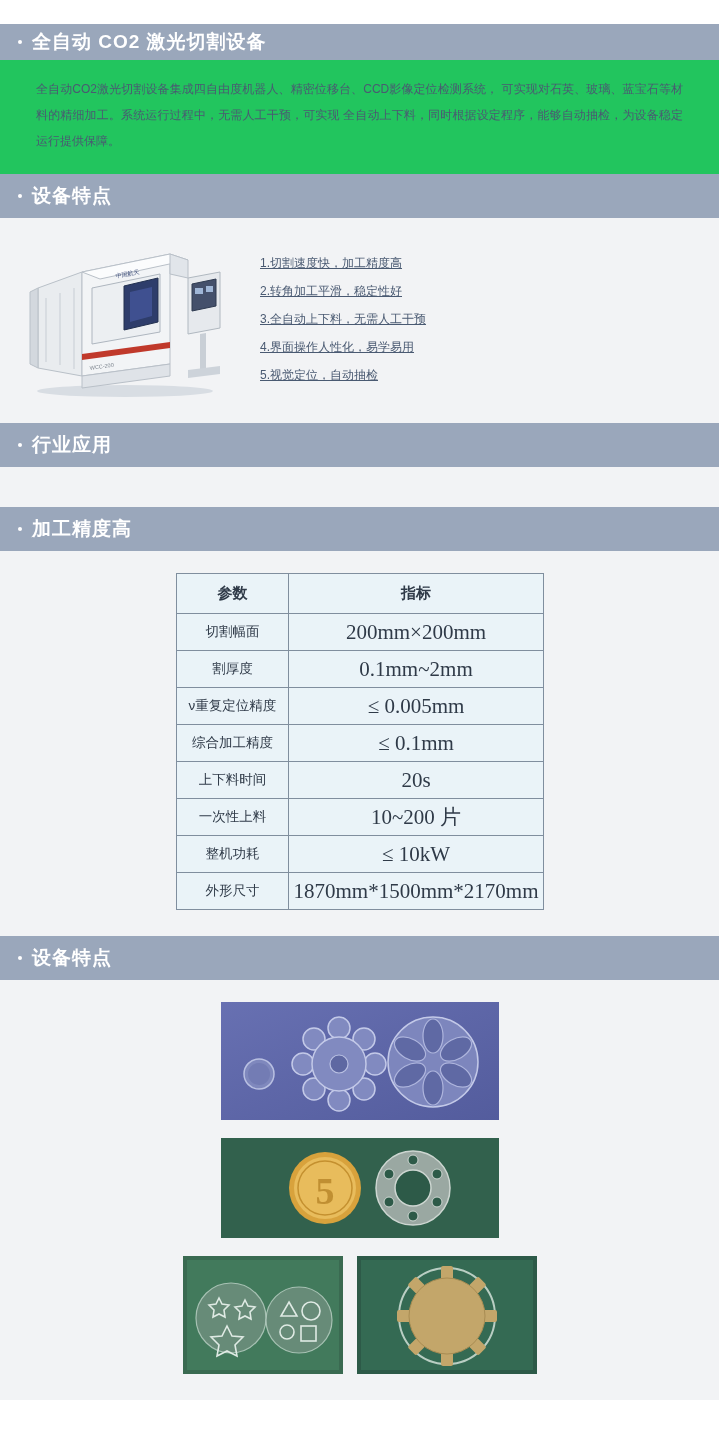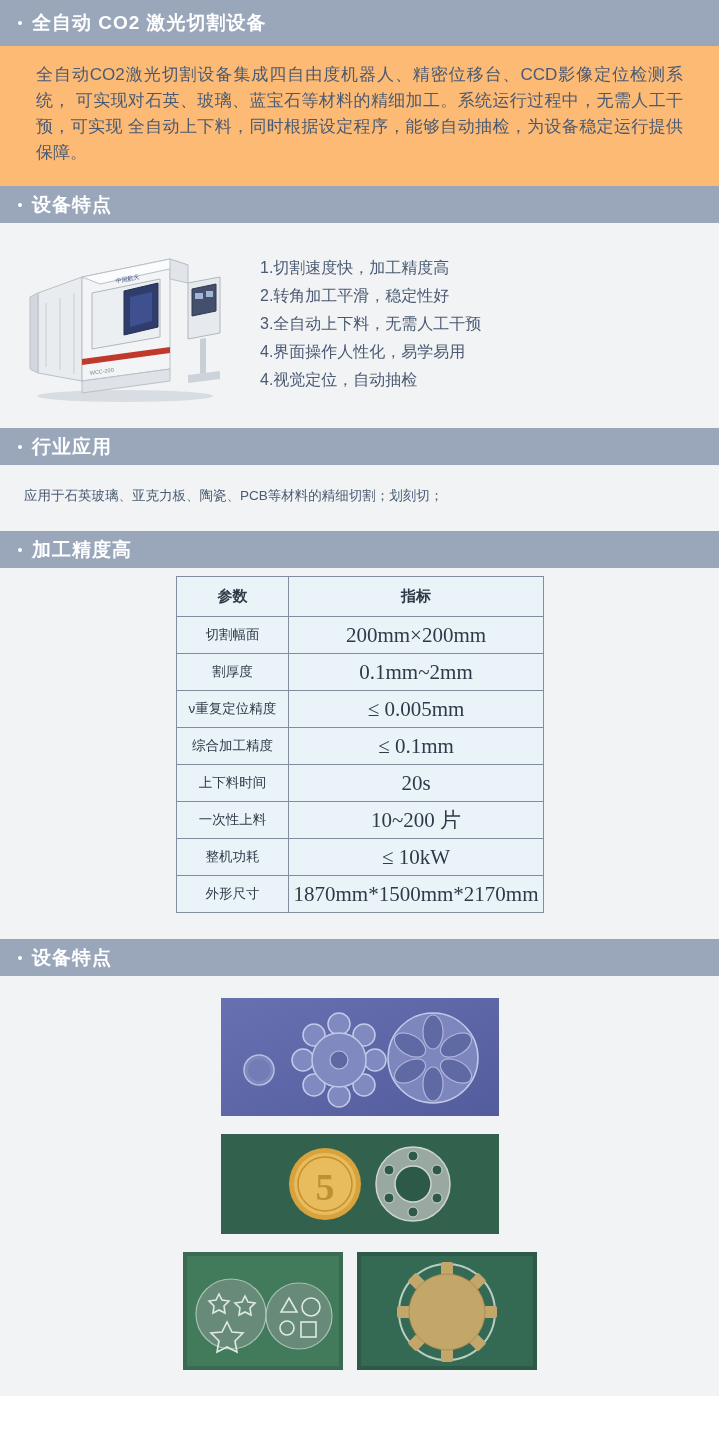--- a/index.html
+++ b/index.html
@@ -9,43 +9,43 @@
     font-family: "Liberation Sans", "DejaVu Sans", sans-serif;
     background: #ffffff;
     color: #3d4a5c;
   }
   .page { width:719px; position:relative; }
 
   
   .sec-head {
     background: #9aa7bb;
     color: #ffffff;
-    height: 37px;
+    height: 44px;
     display: flex;
     align-items: center;
     padding-left: 18px;
     font-size: 19px;
     font-weight: bold;
     letter-spacing: 1px;
   }
   .sec-head .dot {
     width: 4px; height: 4px;
     background: #ffffff;
     border-radius: 50%;
     margin-right: 10px;
     display: inline-block;
     flex: 0 0 auto;
   }
-  .sec-head.first { height: 46px; }
+  .sec-head.first { height: 36px; margin-top: 24px; }
 
   
   .intro {
-    background: #fdba74;
+    background: #22c55e;
     padding: 16px 36px 20px 36px;
-    font-size: 17px;
+    font-size: 12px;
     line-height: 26px;
     color: #4a5a72;
     text-align: justify;
   }
 
   
   .features {
     background: #f2f3f5;
     display: flex;
     align-items: center;
@@ -55,38 +55,39 @@
   .machine-wrap {
     width: 230px;
     flex: 0 0 230px;
     display: flex;
     align-items: center;
     justify-content: center;
   }
   .feat-list {
     flex: 1;
     padding-left: 20px;
-    font-size: 16px;
+    font-size: 12px;
     line-height: 28px;
     color: #4a5a72;
+    text-decoration: underline;
   }
 
   
   .industry {
     background: #f2f3f5;
     padding: 18px 24px 22px 24px;
     font-size: 13.5px;
     line-height: 26px;
     color: #4a5a72;
   }
 
   
   .spec-wrap {
     background: #f2f3f5;
-    padding: 8px 0 26px 0;
+    padding: 22px 0 26px 0;
     display: flex;
     justify-content: center;
   }
   table.spec {
     border-collapse: collapse;
     width: 368px;
     background: #eaf3f8;
     font-size: 13.5px;
     color: #2f3a48;
   }
@@ -182,30 +183,29 @@
         <polygon points="168,134 200,130 200,138 168,142" fill="#cdd3da"></polygon>
 
         <polygon points="150,18 168,24 168,42 150,38" fill="#e1e5ea" stroke="#b9c0c8" stroke-width="1"></polygon>
       </svg>
     </div>
     <div class="feat-list">
       <div>1.切割速度快，加工精度高</div>
       <div>2.转角加工平滑，稳定性好</div>
       <div>3.全自动上下料，无需人工干预</div>
       <div>4.界面操作人性化，易学易用</div>
-      <div>4.视觉定位，自动抽检</div>
+      <div>5.视觉定位，自动抽检</div>
     </div>
   </div>
 
   <div class="sec-head">
     <span class="dot"></span>
     <span>行业应用</span>
   </div>
   <div class="industry">
-    <div>应用于石英玻璃、亚克力板、陶瓷、PCB等材料的精细切割；划刻切；</div>
   </div>
 
   <div class="sec-head">
     <span class="dot"></span>
     <span>加工精度高</span>
   </div>
   <div class="spec-wrap">
     <table class="spec">
       <tbody>
           <tr>

